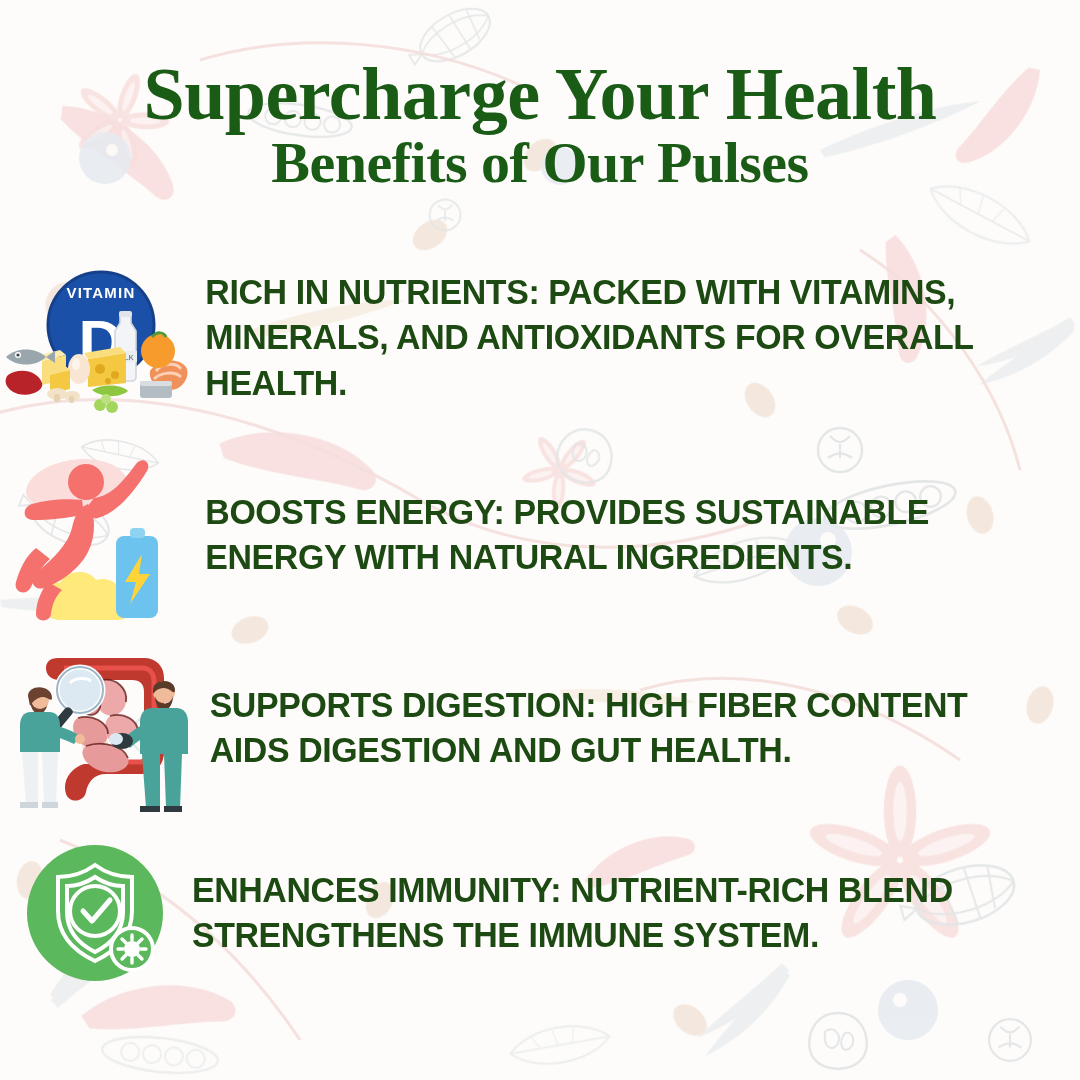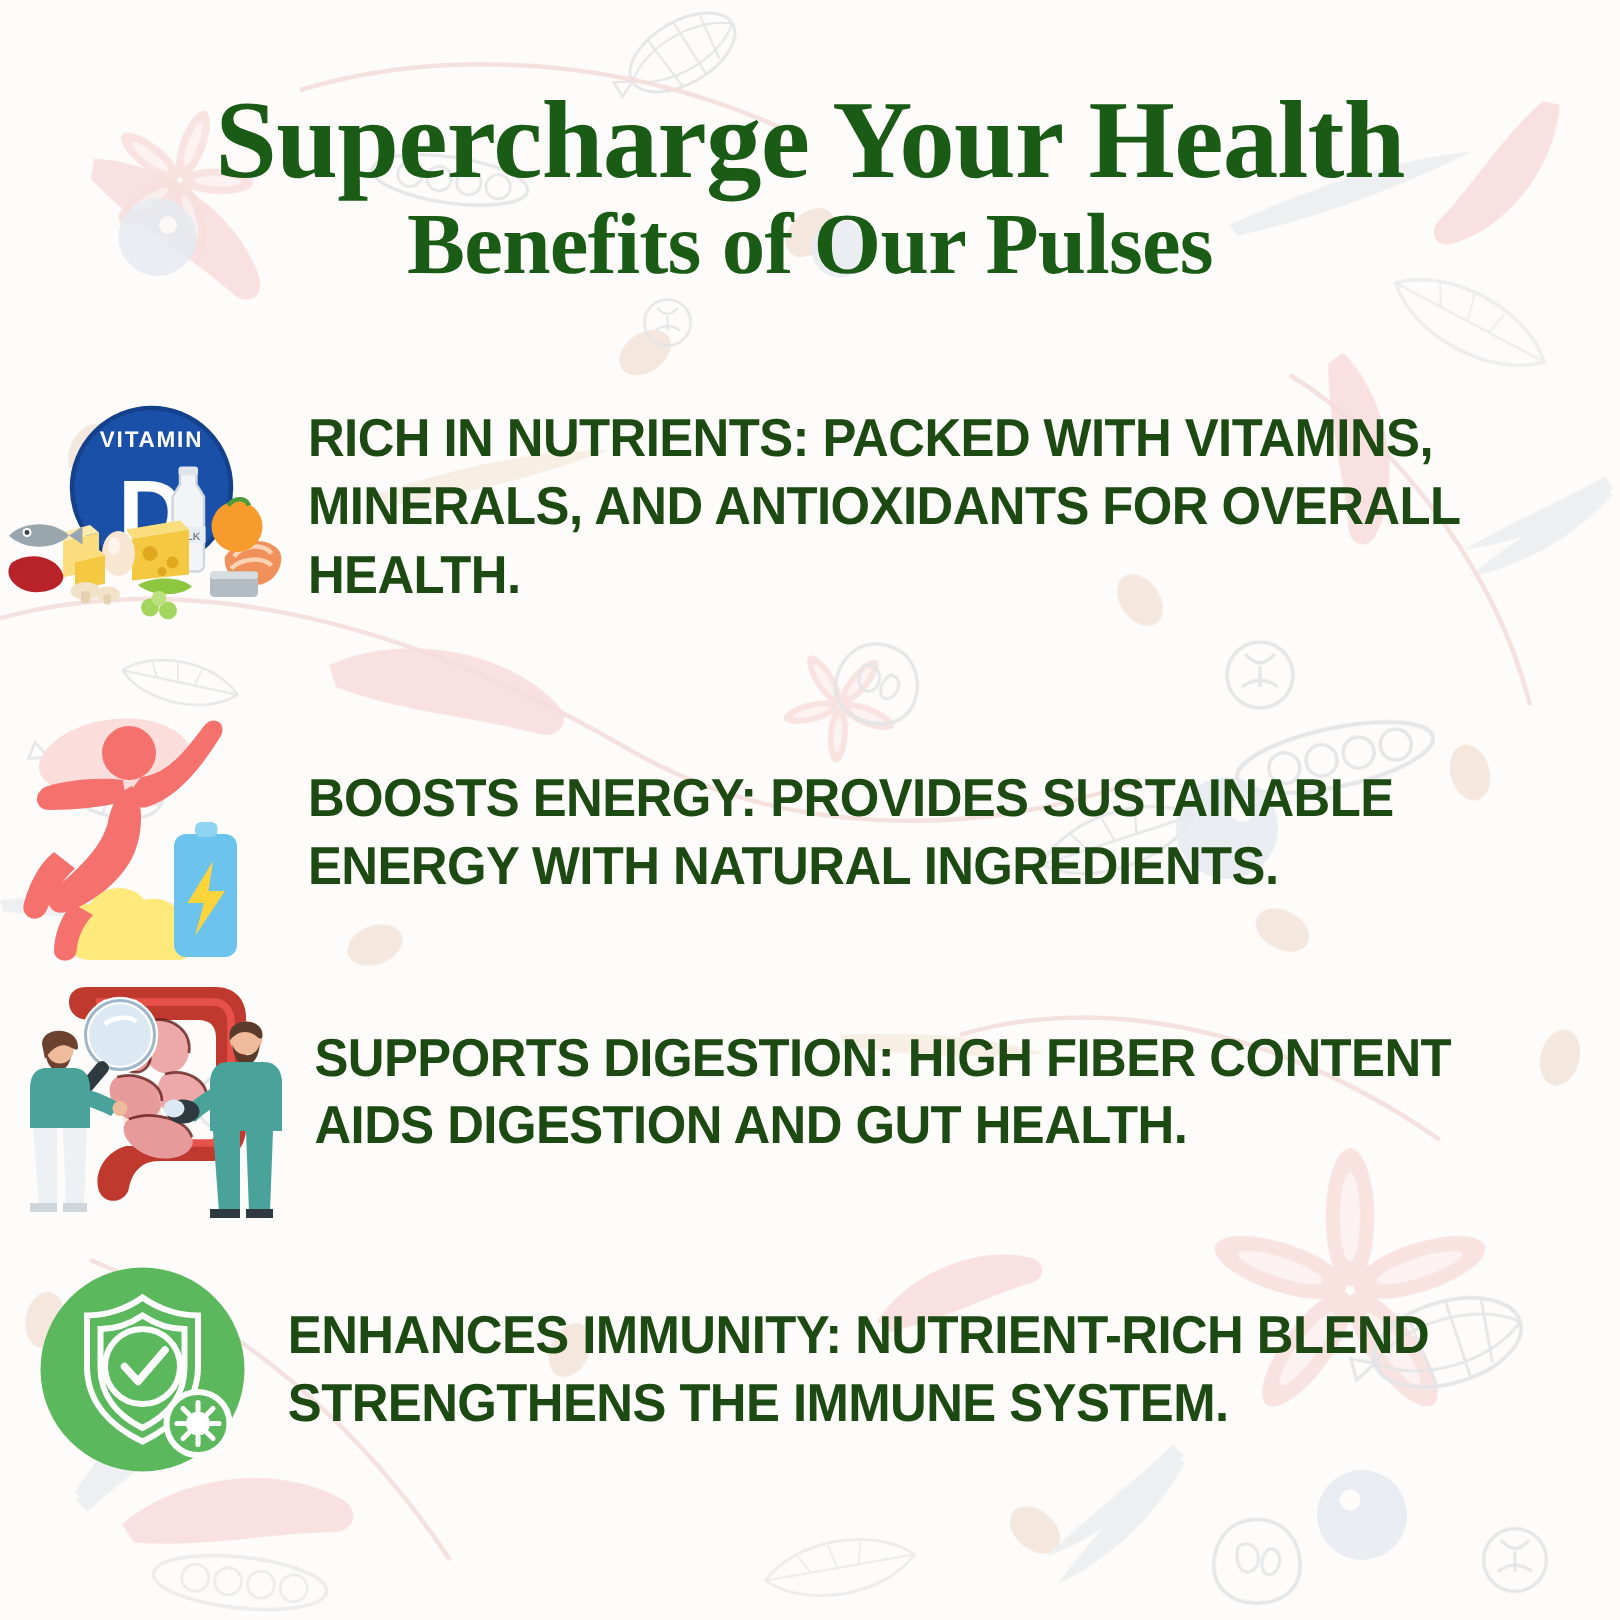--- a/index.html
+++ b/index.html
@@ -77,21 +77,21 @@
     font-size: 35.5px;
     line-height: 1.28;
     letter-spacing: -0.4px;
     color: #1d4a12;
     text-transform: uppercase;
     transform: scaleX(0.955);
     transform-origin: left center;
   }
 
   #row-nutrients  { top: 262px;  height: 152px; }
-  #row-energy     { top: 460px;  height: 190px; }
+  #row-energy     { top: 440px;  height: 190px; }
   #row-digestion  { top: 640px;  height: 176px; padding-left: 12px; }
   #row-immunity   { top: 825px;  height: 176px; }
 
   #row-nutrients .benefit-text  { padding-left: 16px; }
   #row-energy .benefit-text     { padding-left: 16px; }
   #row-digestion .benefit-text  { padding-left: 8px; }
   #row-immunity .benefit-text   { padding-left: 2px; }
 </style>
 </head>
 <body>

